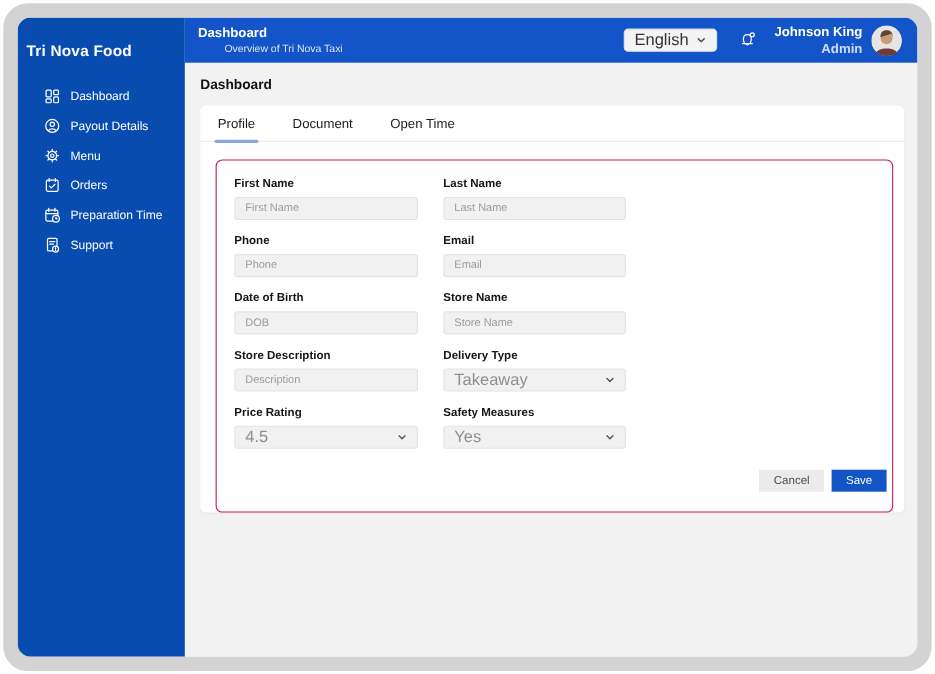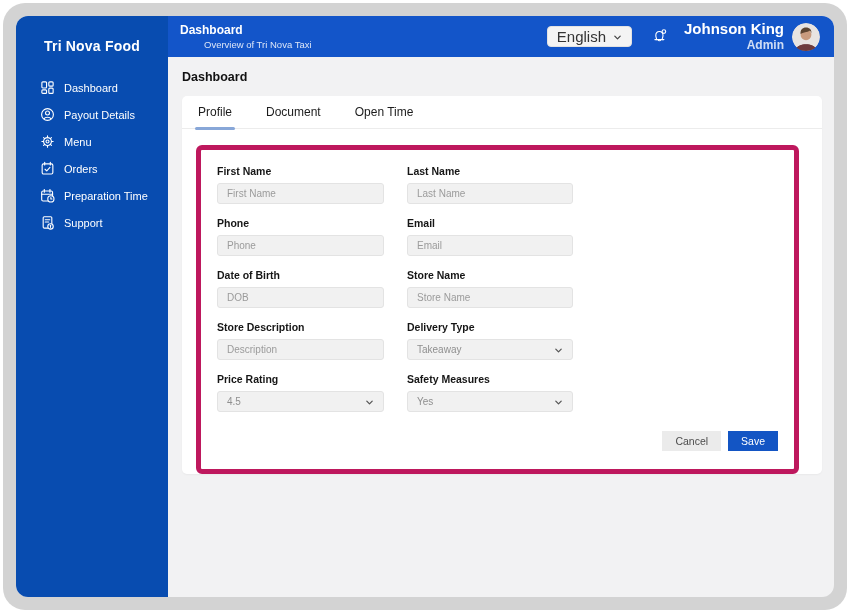--- a/index.html
+++ b/index.html
@@ -5,21 +5,21 @@
   * { margin:0; padding:0; box-sizing:border-box; }
   html,body { background:#ffffff; }
   body { font-family:"Liberation Sans", sans-serif; }
 
   .page { position:relative; width:850px; height:613px; background:#ffffff; overflow:hidden; }
   .frame { position:absolute; inset:3px; background:#d3d3d3; border-radius:22px; }
   .app { position:absolute; inset:13px; background:#f2f2f3; border-radius:12px; overflow:hidden; display:flex; }
 
   
   .sidebar { width:152px; flex:0 0 152px; background:#084cb0; color:#fff; padding-top:14px; }
-  .brand { font-size:14px; font-weight:bold; letter-spacing:.2px; padding:8px 10px 10px 28px; }
+  .brand { font-size:14px; font-weight:bold; letter-spacing:.2px; padding:8px 10px 10px 8px; }
   .nav { margin-top:10px; }
   .nav-item { display:flex; align-items:center; gap:9px; height:27px; padding-left:24px; cursor:pointer; }
   .nav-item .ni-icon { width:15px; height:15px; flex:0 0 15px; display:flex; }
   .nav-item .ni-icon svg { width:15px; height:15px; }
   .nav-item .ni-label { font-size:11px; color:#fff; white-space:nowrap; }
   .nav-item .ni-chev { width:10px; height:10px; display:flex; margin-left:2px; }
   .nav-item .ni-chev svg { width:10px; height:10px; }
 
   
   .right-col { flex:1; display:flex; flex-direction:column; min-width:0; }
@@ -27,41 +27,41 @@
   .topbar { height:41px; flex:0 0 41px; background:#1355c9; display:flex; align-items:center; justify-content:space-between; padding:0 14px 0 12px; }
   .topbar-left { line-height:1.25; }
   .topbar-title { color:#fff; font-size:12px; font-weight:bold; }
   .topbar-subtitle { color:rgba(255,255,255,.85); font-size:9.5px; margin-top:1px;margin-left:24px; }
   .topbar-right { display:flex; align-items:center; }
   .lang-btn { display:flex; align-items:center; gap:7px; background:#f4f4f4; border:1px solid #e2e2e2; border-radius:4px; height:21px; padding:0 9px; font-size:15px; color:#333; font-family:inherit; cursor:pointer; }
   .lang-btn svg { width:9px; height:9px; }
   .bell-wrap { margin-left:19px; display:flex; cursor:pointer; }
   .bell-wrap svg { width:17px; height:17px; }
   .user-meta { margin-left:16px; text-align:right; line-height:1.25; }
-  .user-name { color:#fff; font-size:15px; font-weight:bold; }
+  .user-name { color:#fff; font-size:12px; font-weight:bold; }
   .user-role { color:rgba(255,255,255,.8); font-size:12px;font-weight:bold; }
   .avatar { width:28px; height:28px; border-radius:50%; overflow:hidden; margin-left:8px; flex:0 0 28px; cursor:pointer; }
   .avatar svg { width:28px; height:28px; display:block; }
 
   
   .content { flex:1; padding:13px 12px 0 14px; overflow:hidden; }
   .content-heading { font-size:12.5px; font-weight:bold; color:#121212; margin-bottom:12px; }
 
   .card { background:#fff; border-radius:5px; box-shadow:0 1px 2px rgba(0,0,0,.04); }
   .tabs { display:flex; align-items:center; height:33px; padding:0 16px; border-bottom:1px solid #ececec; }
   .tab { position:relative; font-size:12px; color:#1c1c1c; margin-right:34px; height:33px; display:flex; align-items:center; cursor:pointer; }
   .tab.active::after { content:""; position:absolute; left:-3px; right:-3px; bottom:-1px; height:3px; border-radius:2px; background:#88a7d8; }
 
-  .form-panel { margin:16px 23px 13px 14px; border:5px solid #be185d; border-radius:6px; padding:15px 16px 18px 16px; }
+  .form-panel { margin:16px 10px 13px 14px; border:1px solid #be185d; border-radius:6px; padding:15px 5px 18px 16px; }
   .form-grid { display:grid; grid-template-columns:167px 166px; column-gap:23px; row-gap:13px; }
   .field-label { display:block; font-size:10.5px; font-weight:bold; color:#161616; margin-bottom:6px; }
   .text-input { width:100%; height:21px; background:#f1f1f1; border:1px solid #e3e3e3; border-radius:3px; font-size:10px; color:#555; padding:0 9px; font-family:inherit; }
   .text-input::placeholder { color:#9b9b9b; }
   .select-box { width:100%; height:21px; background:#f1f1f1; border:1px solid #e3e3e3; border-radius:3px; display:flex; align-items:center; justify-content:space-between; padding:0 9px; cursor:pointer; }
-  .select-value { font-size:10px; color:#8f8f8f; }
+  .select-value { font-size:15px; color:#8f8f8f; }
   .select-box svg { width:9px; height:9px; }
 
   .form-actions { display:flex; justify-content:flex-end; gap:7px; margin-top:19px; }
   .btn { border:none; border-radius:0; font-size:10.5px; height:20px; padding:0 13px; font-family:inherit; cursor:pointer; }
   .btn-cancel { background:#ebebeb; color:#4c4c4c; }
   .btn-save { background:#1355c4; color:#fff; }
 </style>
 </head>
 <body>
 

